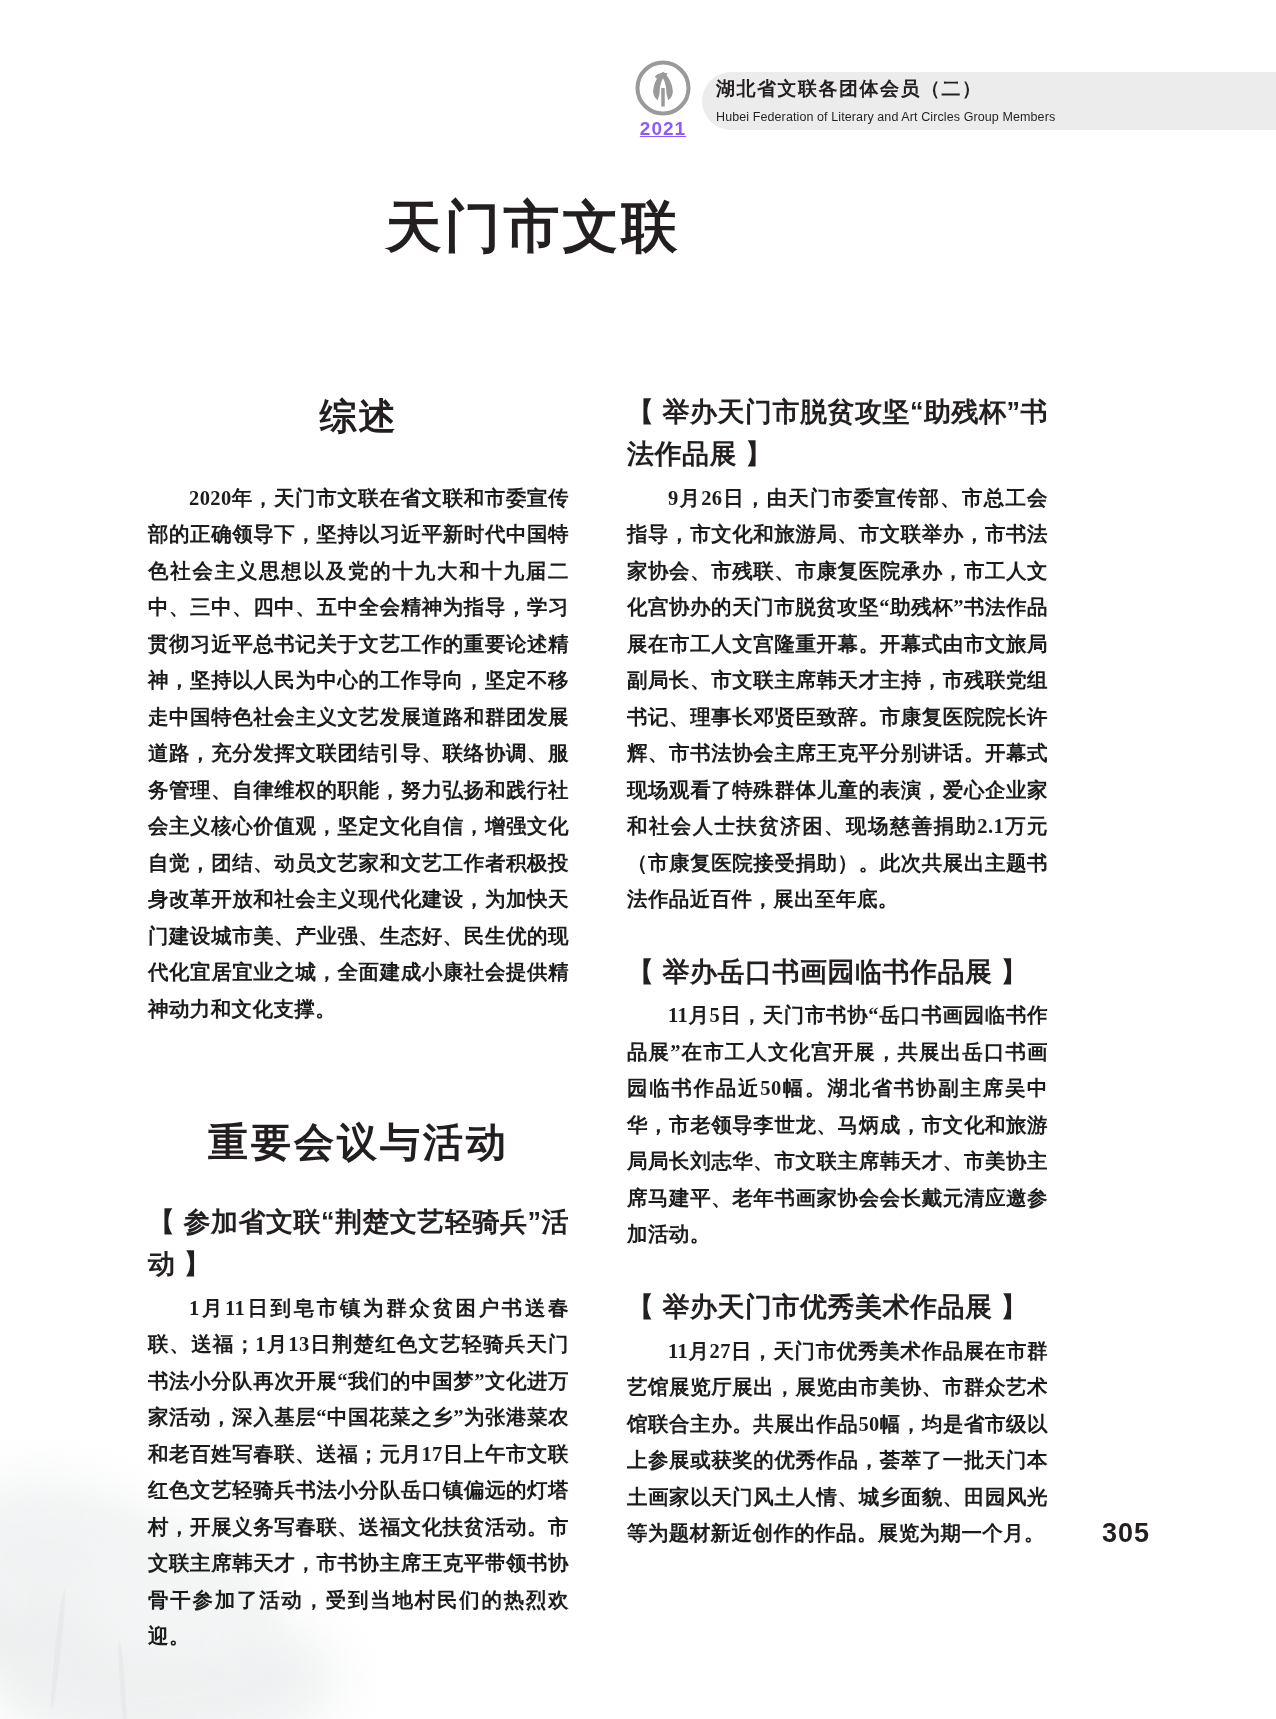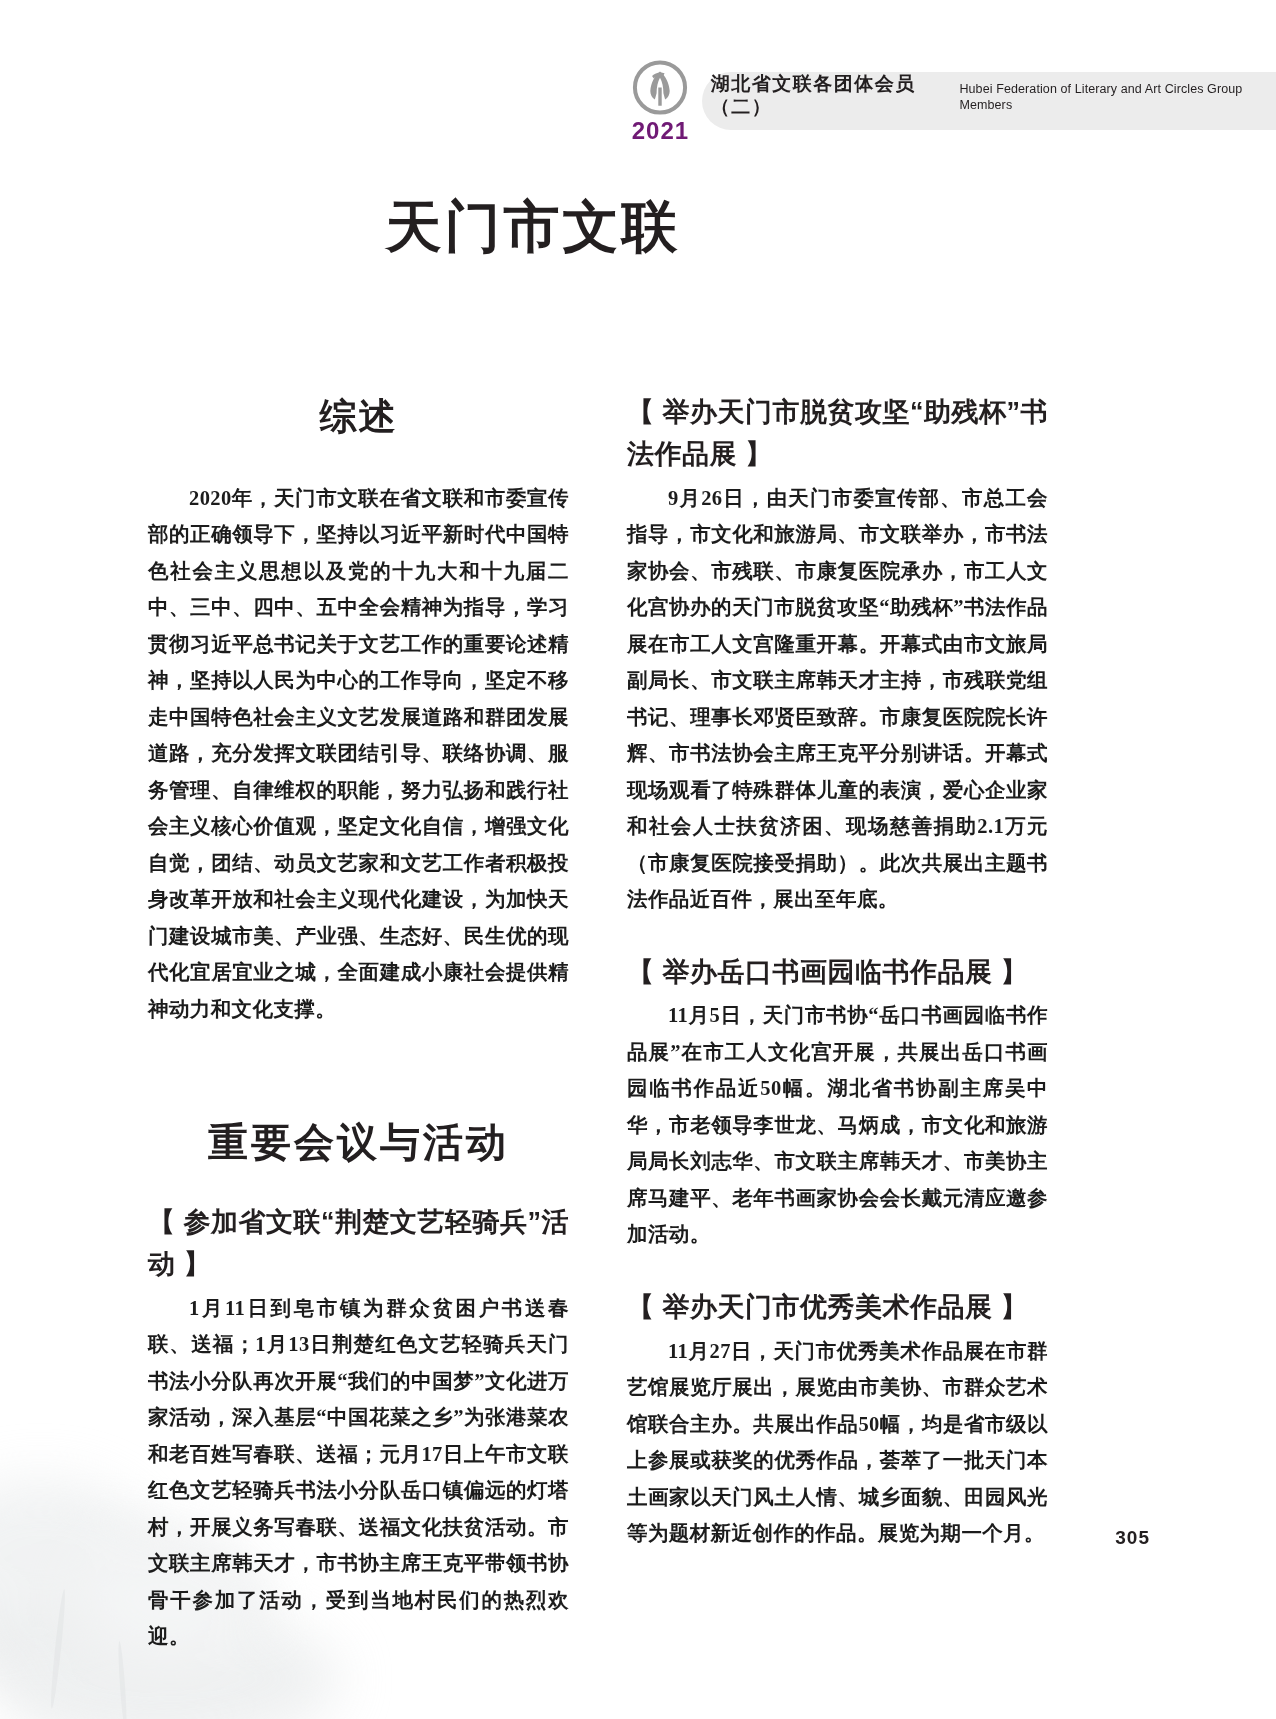--- a/index.html
+++ b/index.html
@@ -78,31 +78,32 @@
     justify-content: flex-start;
     z-index: 2;
   }
   .logo-mark {
     width: 58px;
     height: 58px;
   }
   .logo-year {
     font-family: "Liberation Sans", sans-serif;
     font-weight: bold;
-    font-size: 24px;
+    font-size: 19px;
     letter-spacing: 1px;
-    color: #701a75;
+    color: #8b5cf6;
     margin-top: 1px;
+    text-decoration: underline;
   }
   .header-text {
     position: relative;
     z-index: 2;
     margin-left: 14px;
     display: flex;
-    flex-direction: row;
+    flex-direction: column;
     justify-content: center;
     height: 58px;
   }
   .header-cn {
     font-family: "Liberation Sans", sans-serif;
     font-weight: bold;
     font-size: 19px;
     letter-spacing: 1.5px;
     color: #231f20;
     line-height: 1.2;
@@ -186,21 +187,21 @@
     color: #1c1c1c;
   }
 
   
   .page-number {
     position: absolute;
     right: 126px;
     bottom: 170px;
     font-family: "Liberation Sans", sans-serif;
     font-weight: bold;
-    font-size: 19px;
+    font-size: 27px;
     letter-spacing: 1px;
     color: #231f20;
     margin-top: 39px;
   }
 </style>
 </head>
 <body>
 
 <div class="page">
 

